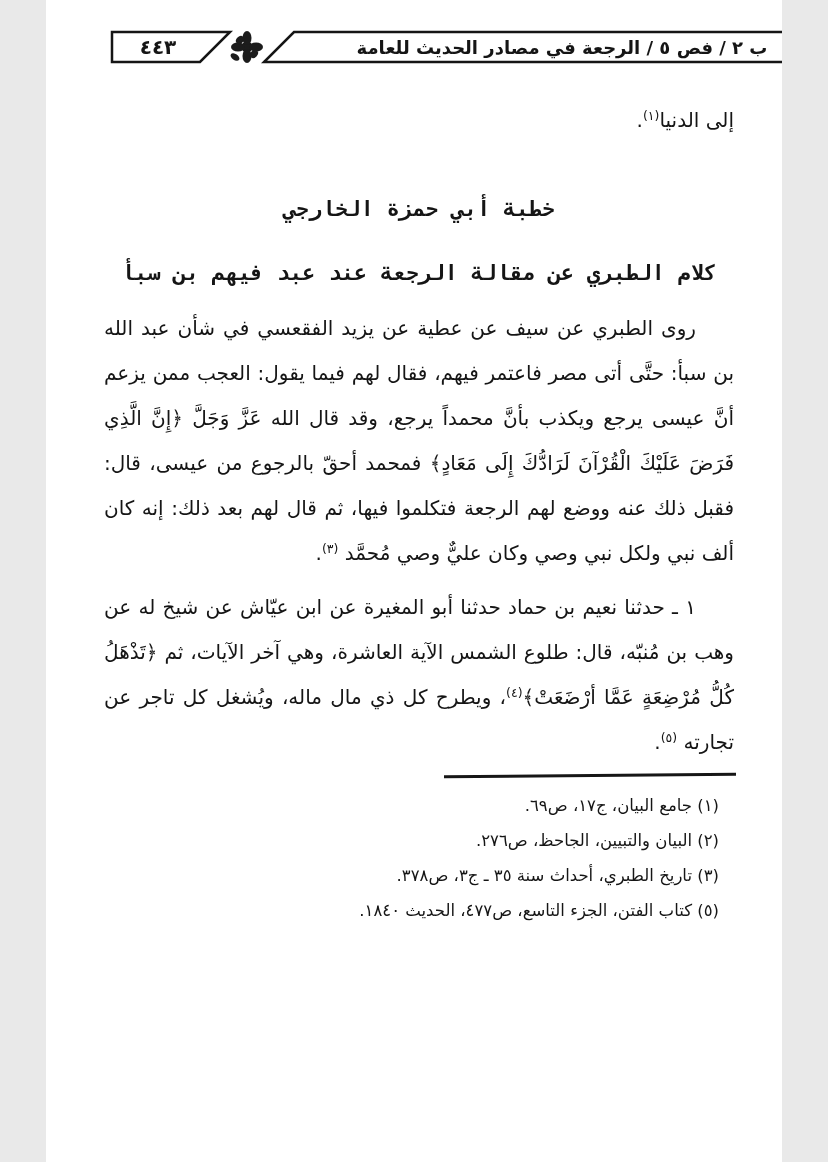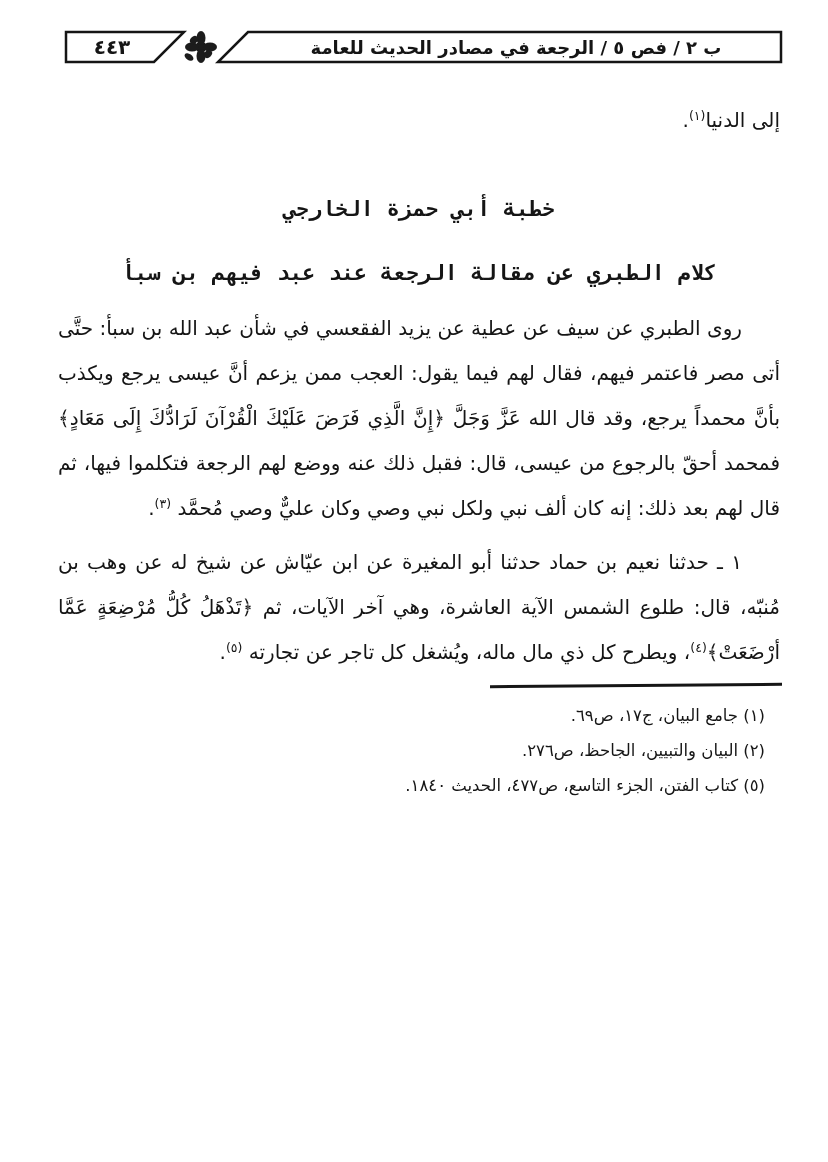--- a/index.html
+++ b/index.html
@@ -1,18 +1,18 @@
 <!DOCTYPE html>
 <html lang="ar"><head>
 <meta charset="utf-8">
 <style>
   * { margin:0; padding:0; box-sizing:border-box; }
   html, body { background:#e9e9e9; }
   .page {
-    width:828px; height:1162px; margin:0 auto; position:relative; overflow:hidden;
+    width:736px; height:1162px; margin:0 auto; position:relative; overflow:hidden;
     background:#ffffff; color:#151515;
     font-family:"DejaVu Sans", sans-serif;
   }
   
   .header-svg { display:block; margin:30px 0 0 64px; }
   .header-svg polygon { fill:none; stroke:#151515; stroke-width:2.5; }
   .header-svg text { font-family:"DejaVu Sans", sans-serif; font-weight:bold; fill:#151515; }
   .header-svg .num-text { font-size:20px; }
   .header-svg .title-text { font-size:18px; }
   .header-svg .ornament { fill:#1c1c1c; }
@@ -68,16 +68,17 @@
     <h2 class="sec-heading h2">كلام الطبري عن مقالة الرجعة عند عبد فيهم بن سبأ</h2>
     <p class="para"><span>روى الطبري عن سيف عن عطية عن يزيد الفقعسي في شأن عبد الله بن سبأ: حتَّى أتى مصر فاعتمر فيهم، فقال لهم فيما يقول: العجب ممن يزعم أنَّ عيسى يرجع ويكذب بأنَّ محمداً يرجع، وقد قال الله عَزَّ وَجَلَّ ﴿إِنَّ الَّذِي فَرَضَ عَلَيْكَ الْقُرْآنَ لَرَادُّكَ إِلَى مَعَادٍ﴾ فمحمد أحقّ بالرجوع من عيسى، قال: فقبل ذلك عنه ووضع لهم الرجعة فتكلموا فيها، ثم قال لهم بعد ذلك: إنه كان ألف نبي ولكل نبي وصي وكان عليٌّ وصي مُحمَّد </span><sup>(٣)</sup><span>.</span></p>
 
     <p class="para"><span>١ ـ حدثنا نعيم بن حماد حدثنا أبو المغيرة عن ابن عيّاش عن شيخ له عن وهب بن مُنبّه، قال: طلوع الشمس الآية العاشرة، وهي آخر الآيات، ثم ﴿تَذْهَلُ كُلُّ مُرْضِعَةٍ عَمَّا أرْضَعَتْ﴾</span><sup>(٤)</sup><span>، ويطرح كل ذي مال ماله، ويُشغل كل تاجر عن تجارته </span><sup>(٥)</sup><span>.</span></p>
   </main>
 
   <footer class="footnotes">
     <div class="fn-separator"></div>
     <div class="fn">(١) جامع البيان، ج١٧، ص٦٩.</div>
     <div class="fn">(٢) البيان والتبيين، الجاحظ، ص٢٧٦.</div>
+    <div class="fn">(٣) تاريخ الطبري، أحداث سنة ٣٥ ـ ج٣، ص٣٧٨.</div>
     <div class="fn">(٥) كتاب الفتن، الجزء التاسع، ص٤٧٧، الحديث ١٨٤٠.</div>
   </footer>
 
 </div>
 
 </body></html>

